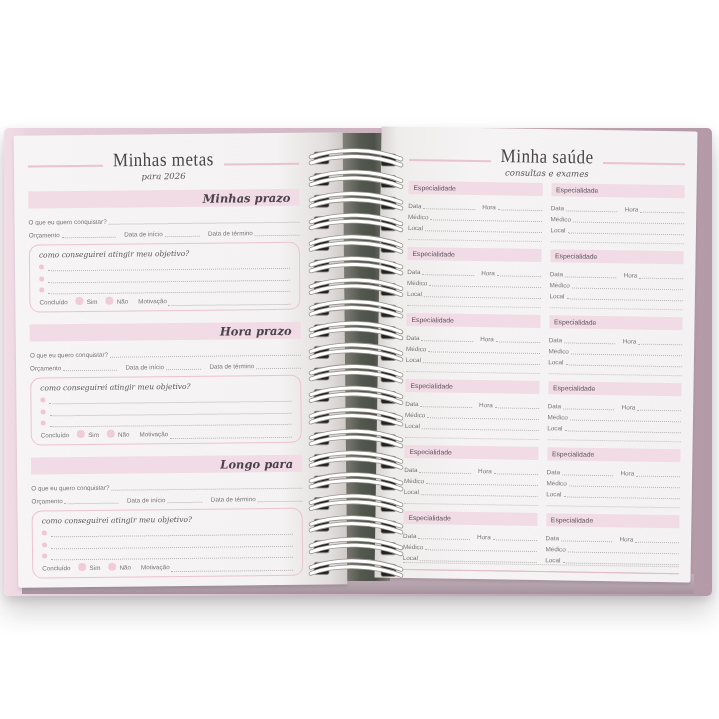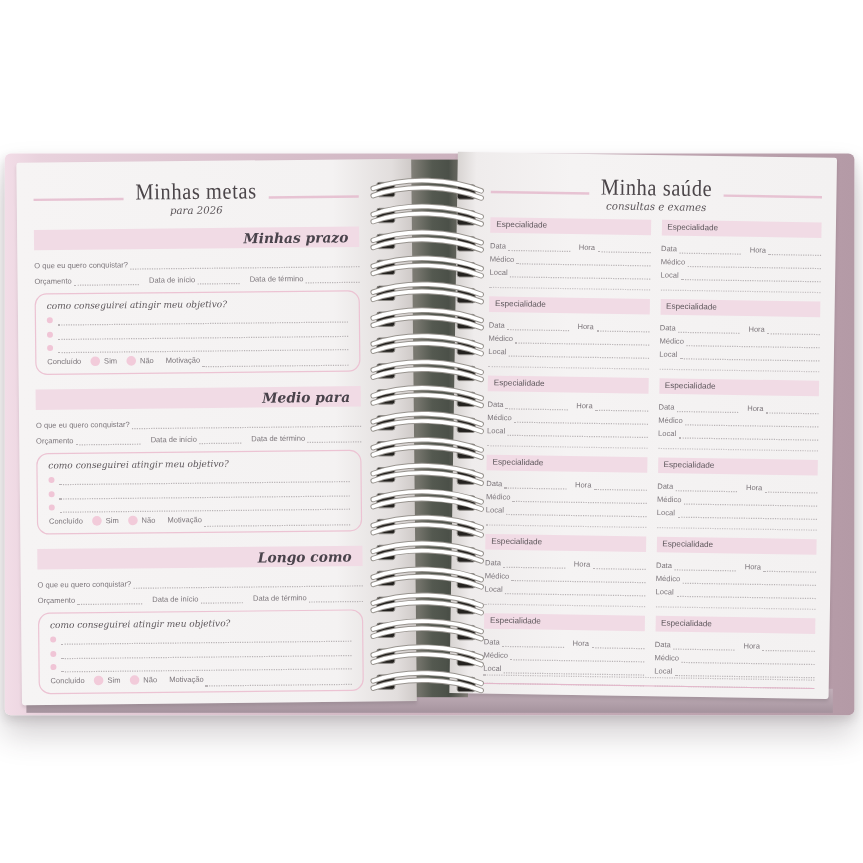--- a/index.html
+++ b/index.html
@@ -136,21 +136,21 @@
         <span class="done-circle"></span>
         <span>Não</span>
         <span class="motiv">Motivação</span>
         <span class="leader"></span>
       </div>
     </div>
   </section>
 
   <section class="goal-section">
     <div class="goal-bar">
-      <span class="goal-bar-title">Medio para</span>
+      <span class="goal-bar-title">Hora prazo</span>
     </div>
     <div class="frow">
       <span class="lbl">O que eu quero conquistar?</span>
       <span class="leader"></span>
     </div>
     <div class="frow" style="margin-top:2px;">
       <span class="lbl">Orçamento</span>
       <span class="leader" style="flex:1.15"></span>
       <span class="lbl mid">Data de início</span>
       <span class="leader" style="flex:0.75"></span>
@@ -178,21 +178,21 @@
         <span class="done-circle"></span>
         <span>Não</span>
         <span class="motiv">Motivação</span>
         <span class="leader"></span>
       </div>
     </div>
   </section>
 
   <section class="goal-section">
     <div class="goal-bar">
-      <span class="goal-bar-title">Longo como</span>
+      <span class="goal-bar-title">Longo para</span>
     </div>
     <div class="frow">
       <span class="lbl">O que eu quero conquistar?</span>
       <span class="leader"></span>
     </div>
     <div class="frow" style="margin-top:2px;">
       <span class="lbl">Orçamento</span>
       <span class="leader" style="flex:1.15"></span>
       <span class="lbl mid">Data de início</span>
       <span class="leader" style="flex:0.75"></span>

